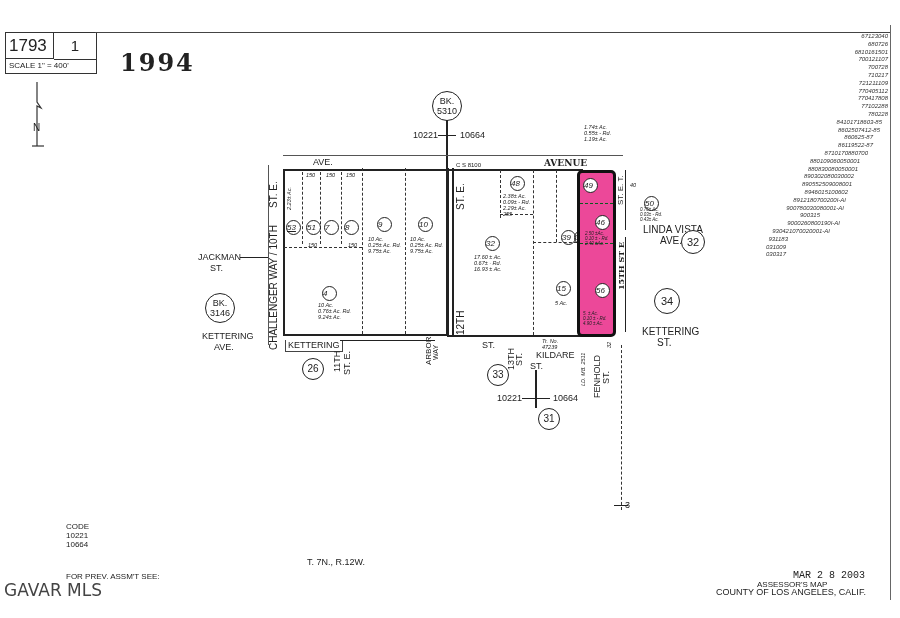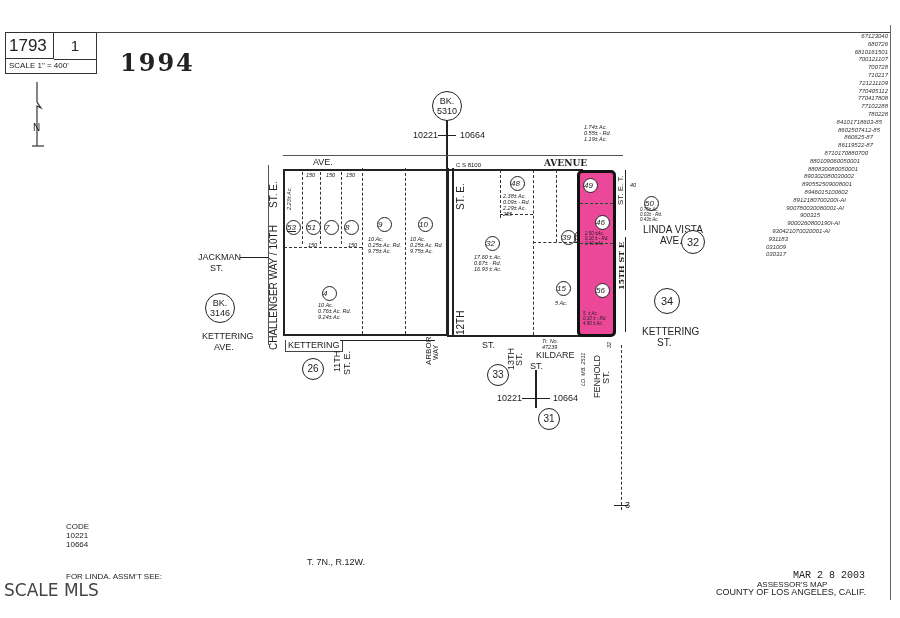--- a/index.html
+++ b/index.html
@@ -249,17 +249,17 @@
   <div style="padding-right:102px;">031009</div>
   <div style="padding-right:102px;">030317</div>
 </div>
 
 <div class="footer-txt" style="left:66px;top:512px;margin-top:10px;">
   <div>CODE</div>
   <div>10221</div>
   <div>10664</div>
 </div>
 <div class="lbl" style="left:307px;top:557px;font-size:9px;">T. 7N., R.12W.</div>
-<div class="footer-txt" style="left:66px;top:572px;">FOR LINDA. ASSM'T SEE:</div>
+<div class="footer-txt" style="left:66px;top:572px;">FOR PREV. ASSM'T SEE:</div>
 <div class="lbl" style="left:793px;top:570px;font-size:10px;font-family:'Liberation Mono',monospace;">MAR 2 8 2003</div>
 <div class="lbl" style="left:757px;top:579px;font-size:8px;">ASSESSOR'S MAP</div>
 <div class="lbl" style="left:716px;top:587px;font-size:9px;">COUNTY OF LOS ANGELES, CALIF.</div>
-<div class="watermark">SCALE MLS</div>
+<div class="watermark">GAVAR MLS</div>
 
 </body></html>

